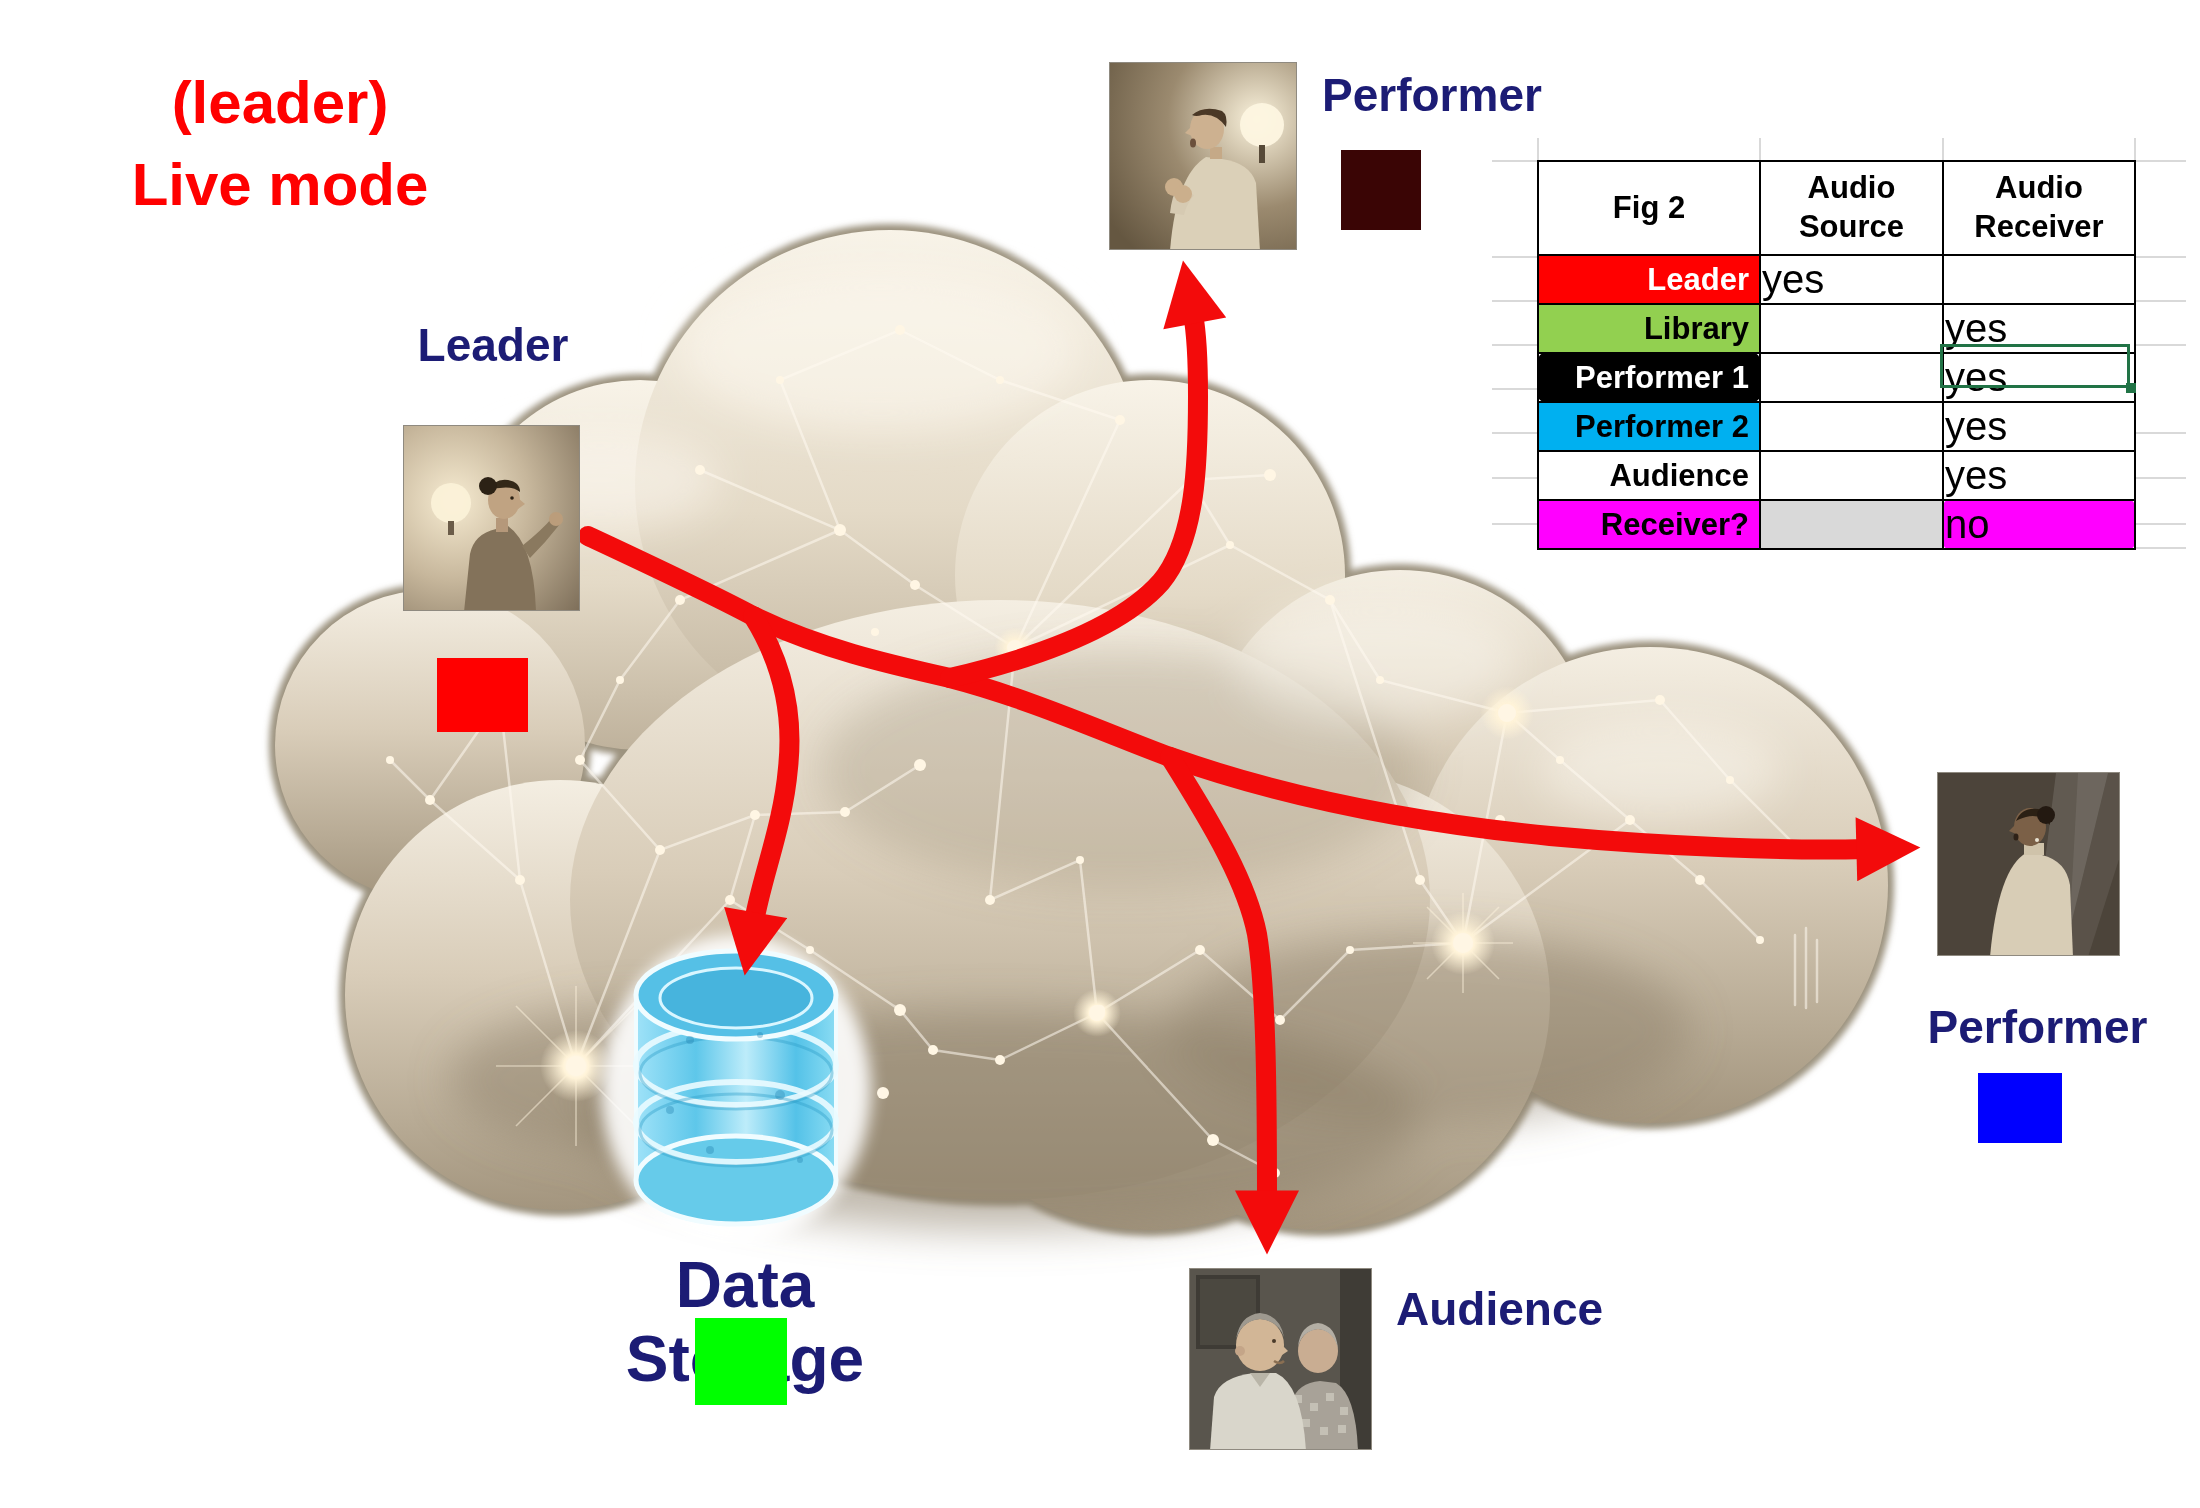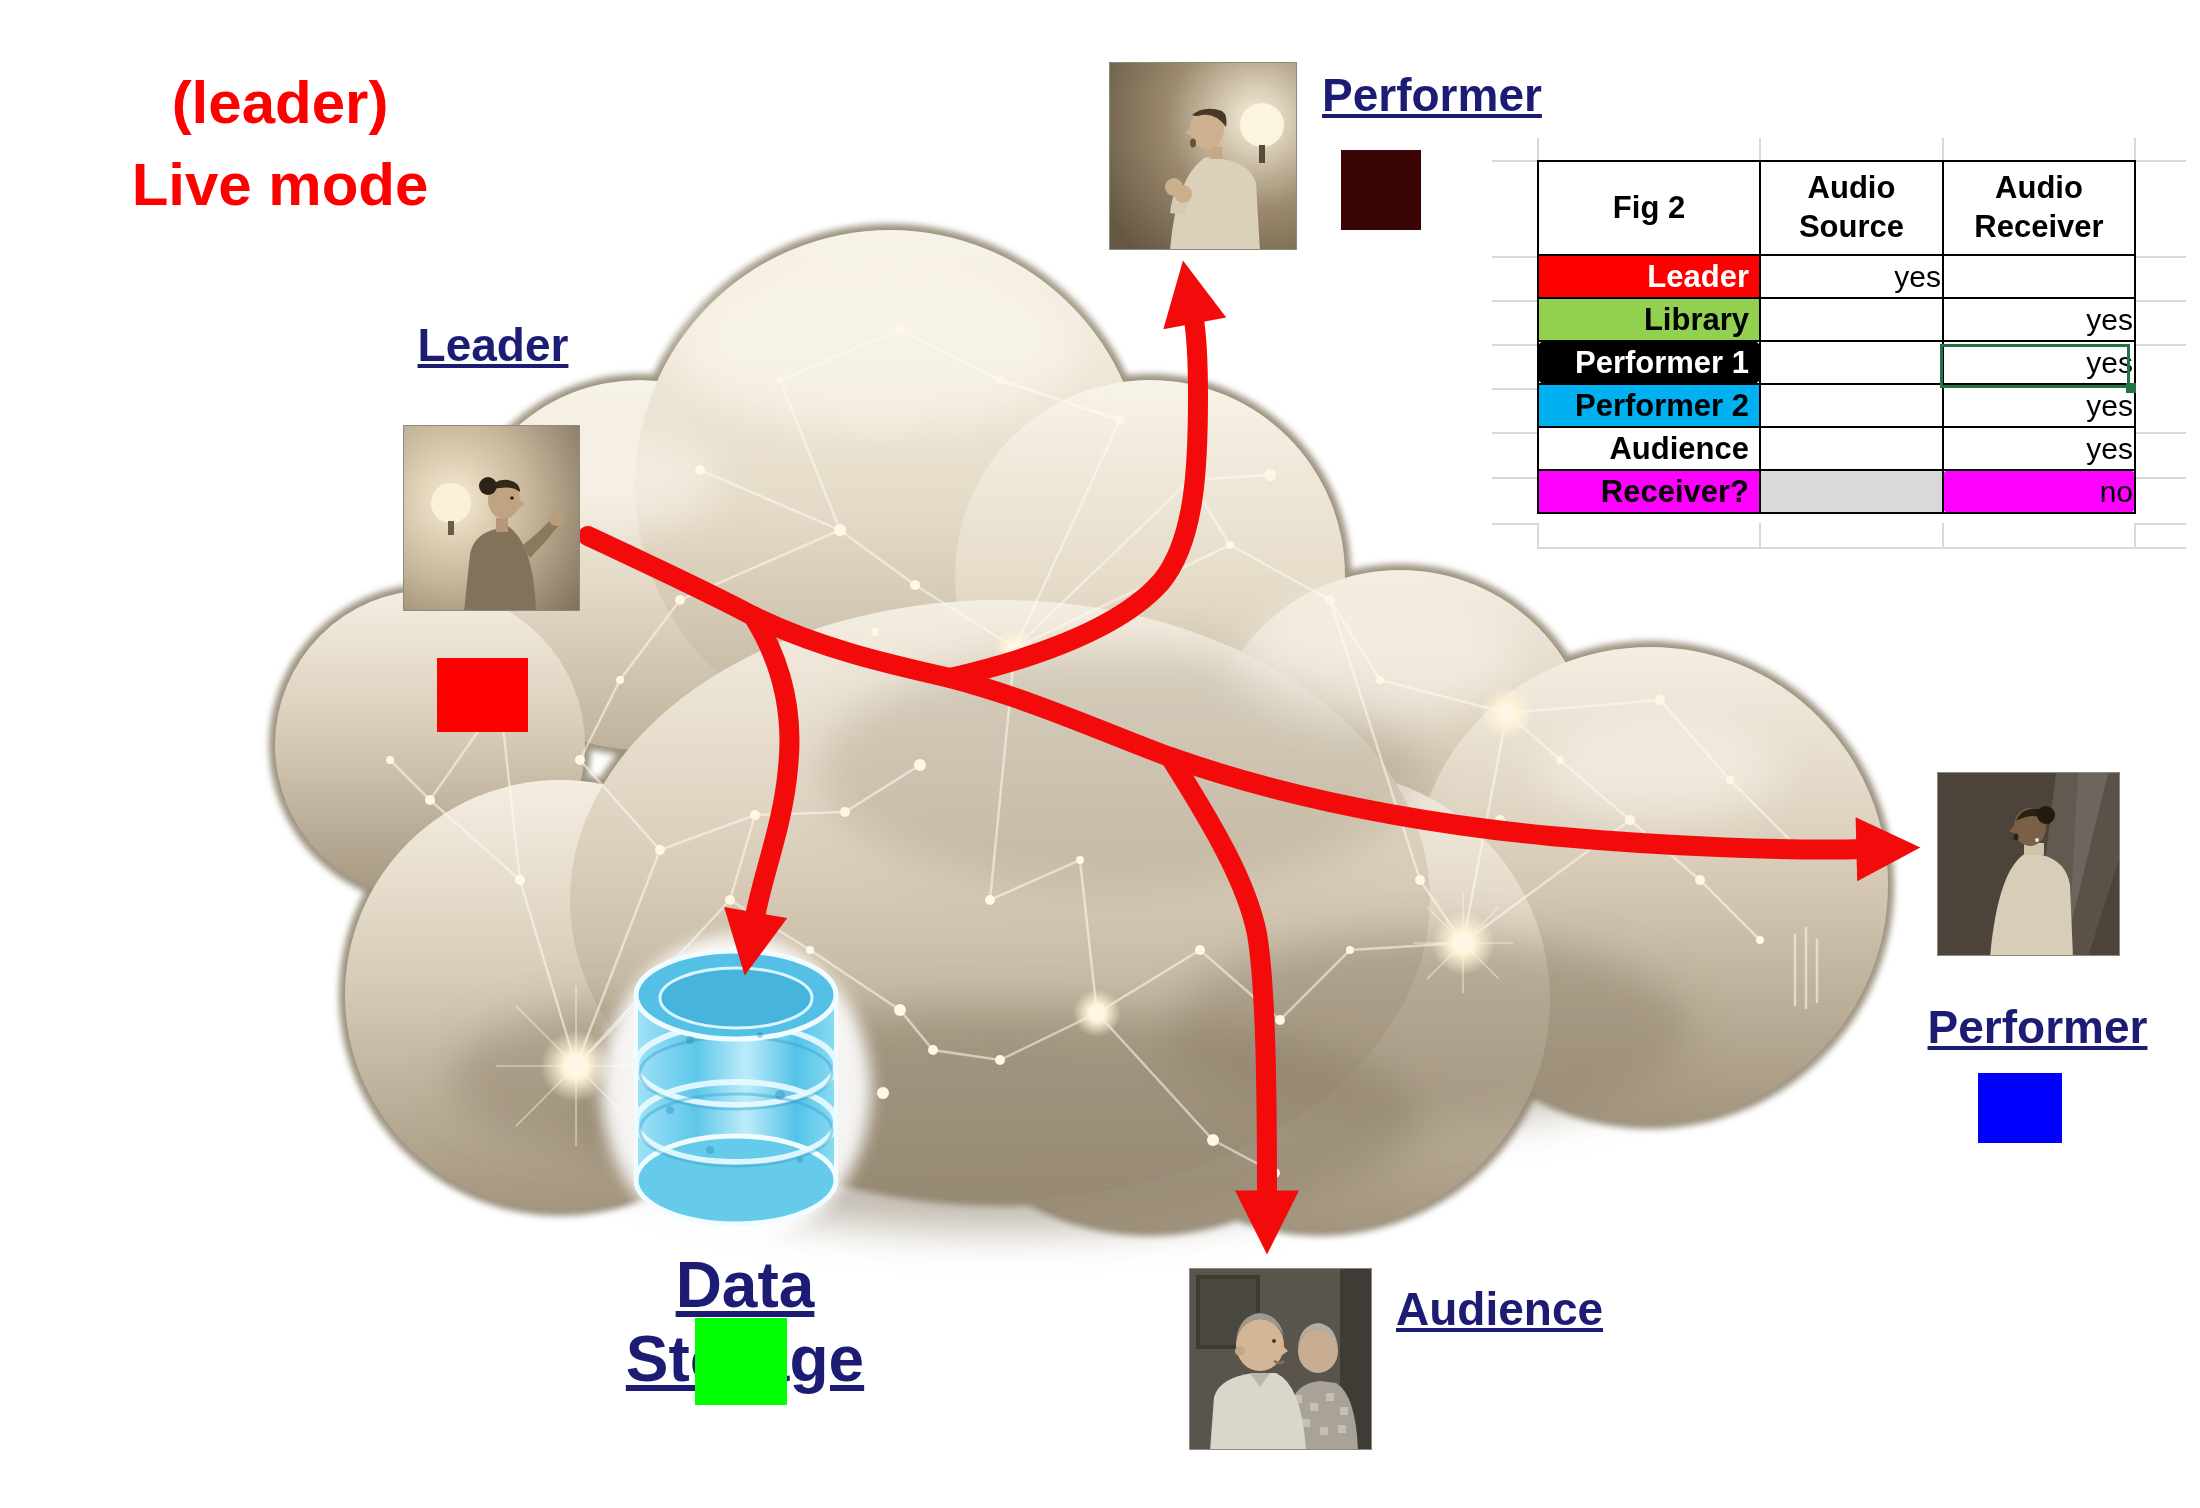--- a/index.html
+++ b/index.html
@@ -3,21 +3,21 @@
 <meta charset="utf-8">
 <style>
   html,body{margin:0;padding:0;background:#ffffff;}
   #canvas{position:relative;width:2200px;height:1508px;background:#ffffff;overflow:hidden;
           font-family:"Liberation Sans",sans-serif;}
   .abs{position:absolute;}
   svg{display:block;}
 
   
   #title{left:55px;top:62px;width:450px;text-align:center;font-size:60px;font-weight:bold;line-height:82px;}
-  .entity-label{font-weight:bold;text-align:center;text-decoration:underline;}
+  .entity-label{font-weight:bold;text-align:center;}
   #leader-label{left:393px;top:318px;width:200px;font-size:46px;}
   #performer-top-label{left:1322px;top:68px;width:250px;font-size:46px;text-align:left;}
   #performer-right-label{left:1905px;top:1000px;width:265px;font-size:46px;}
   #audience-label{left:1396px;top:1282px;width:230px;font-size:46px;text-align:left;}
   #datastorage-label{left:584px;top:1248px;width:322px;font-size:64px;}
 
   
   .photo{border:1px solid #8f8a80;box-sizing:border-box;overflow:hidden;}
   #leader-photo{left:403px;top:425px;width:177px;height:186px;}
   #performer-top-photo{left:1109px;top:62px;width:188px;height:188px;}
@@ -33,21 +33,21 @@
 
   
   #tablewrap{left:1537px;top:160px;}
   table.datatable{border-collapse:collapse;table-layout:fixed;background:#fff;}
   table.datatable td,table.datatable th{border:2.5px solid #000;overflow:hidden;white-space:nowrap;}
   table.datatable th{font-size:31px;font-weight:bold;text-align:center;vertical-align:middle;
                      line-height:1.25;white-space:normal;color:#000;}
   tr.hdr{height:94px;}
   tr.datarow{height:43px;}
   td.rlabel{font-size:31px;font-weight:bold;text-align:right;padding-right:10px;vertical-align:middle;}
-  td.val{font-size:30px;text-align:right;vertical-align:middle;color:#000;}
+  td.val{font-size:40px;text-align:left;vertical-align:middle;color:#000;}
   #sel-outline{left:1940px;top:344px;width:190px;height:44px;border:3.5px solid #217346;box-sizing:border-box;background:transparent;}
   #sel-handle{left:2126px;top:383px;width:10px;height:10px;background:#217346;}
   .gs{background:#d9d9d9;}
 
   .navy{color:#1c1c75;}
 </style>
 </head>
 <body>
 
 <div id="canvas">

